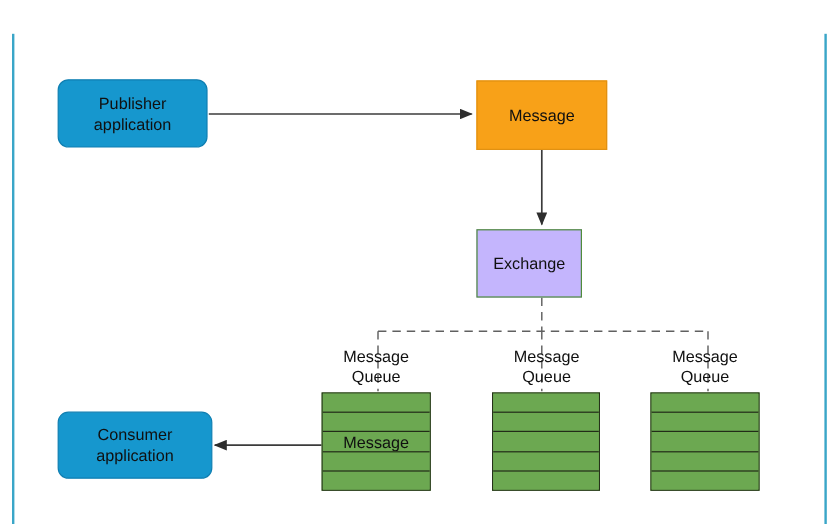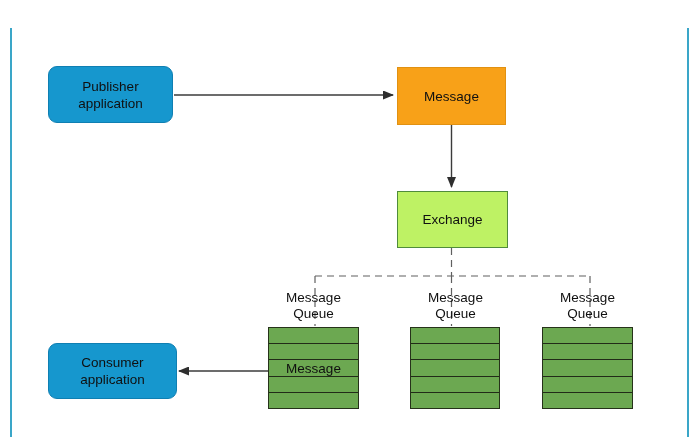--- a/index.html
+++ b/index.html
@@ -15,21 +15,21 @@
   #corner-smudge{position:absolute;left:654px;top:431px;width:24px;height:3px;border-radius:2px;
     background:linear-gradient(90deg,rgba(173,216,230,0),#9fd4e8,rgba(173,216,230,0));}
   
   #connector-layer{position:absolute;left:0;top:0;width:697px;height:437px;}
   
   .node{position:absolute;display:flex;align-items:center;justify-content:center;
     text-align:center;font-size:13.5px;line-height:17px;white-space:pre-line;box-sizing:border-box;}
   .rounded{border-radius:9px;}
   #node-publisher{left:48px;top:38px;width:125px;height:57px;background:#1697CE;border:1px solid #0F7FB2;}
   #node-message{left:397px;top:39px;width:109px;height:58px;background:#F8A118;border:1px solid #E19112;}
-  #node-exchange{left:397px;top:163px;width:111px;height:57px;background:#bef264;border:1px solid #4F8C3B;}
+  #node-exchange{left:397px;top:163px;width:88px;height:57px;background:#c4b5fd;border:1px solid #4F8C3B;}
   #node-consumer{left:48px;top:315px;width:129px;height:56px;background:#1697CE;border:1px solid #0F7FB2;}
   
   .queue-label{position:absolute;top:262px;width:91px;text-align:center;
     font-size:13.5px;line-height:16px;white-space:pre-line;}
   #label-q1{left:268px;} #label-q2{left:410px;} #label-q3{left:542px;}
   
   .queue{position:absolute;top:299px;height:82px;display:flex;flex-direction:column;
     border:1.4px solid #26321A;box-sizing:border-box;background:#6CA851;}
   #queue-1{left:268px;width:91px;} #queue-2{left:410px;width:90px;} #queue-3{left:542px;width:91px;}
   .queue-row{flex:1;background:#6CA851;border-top:1.2px solid #222B18;

